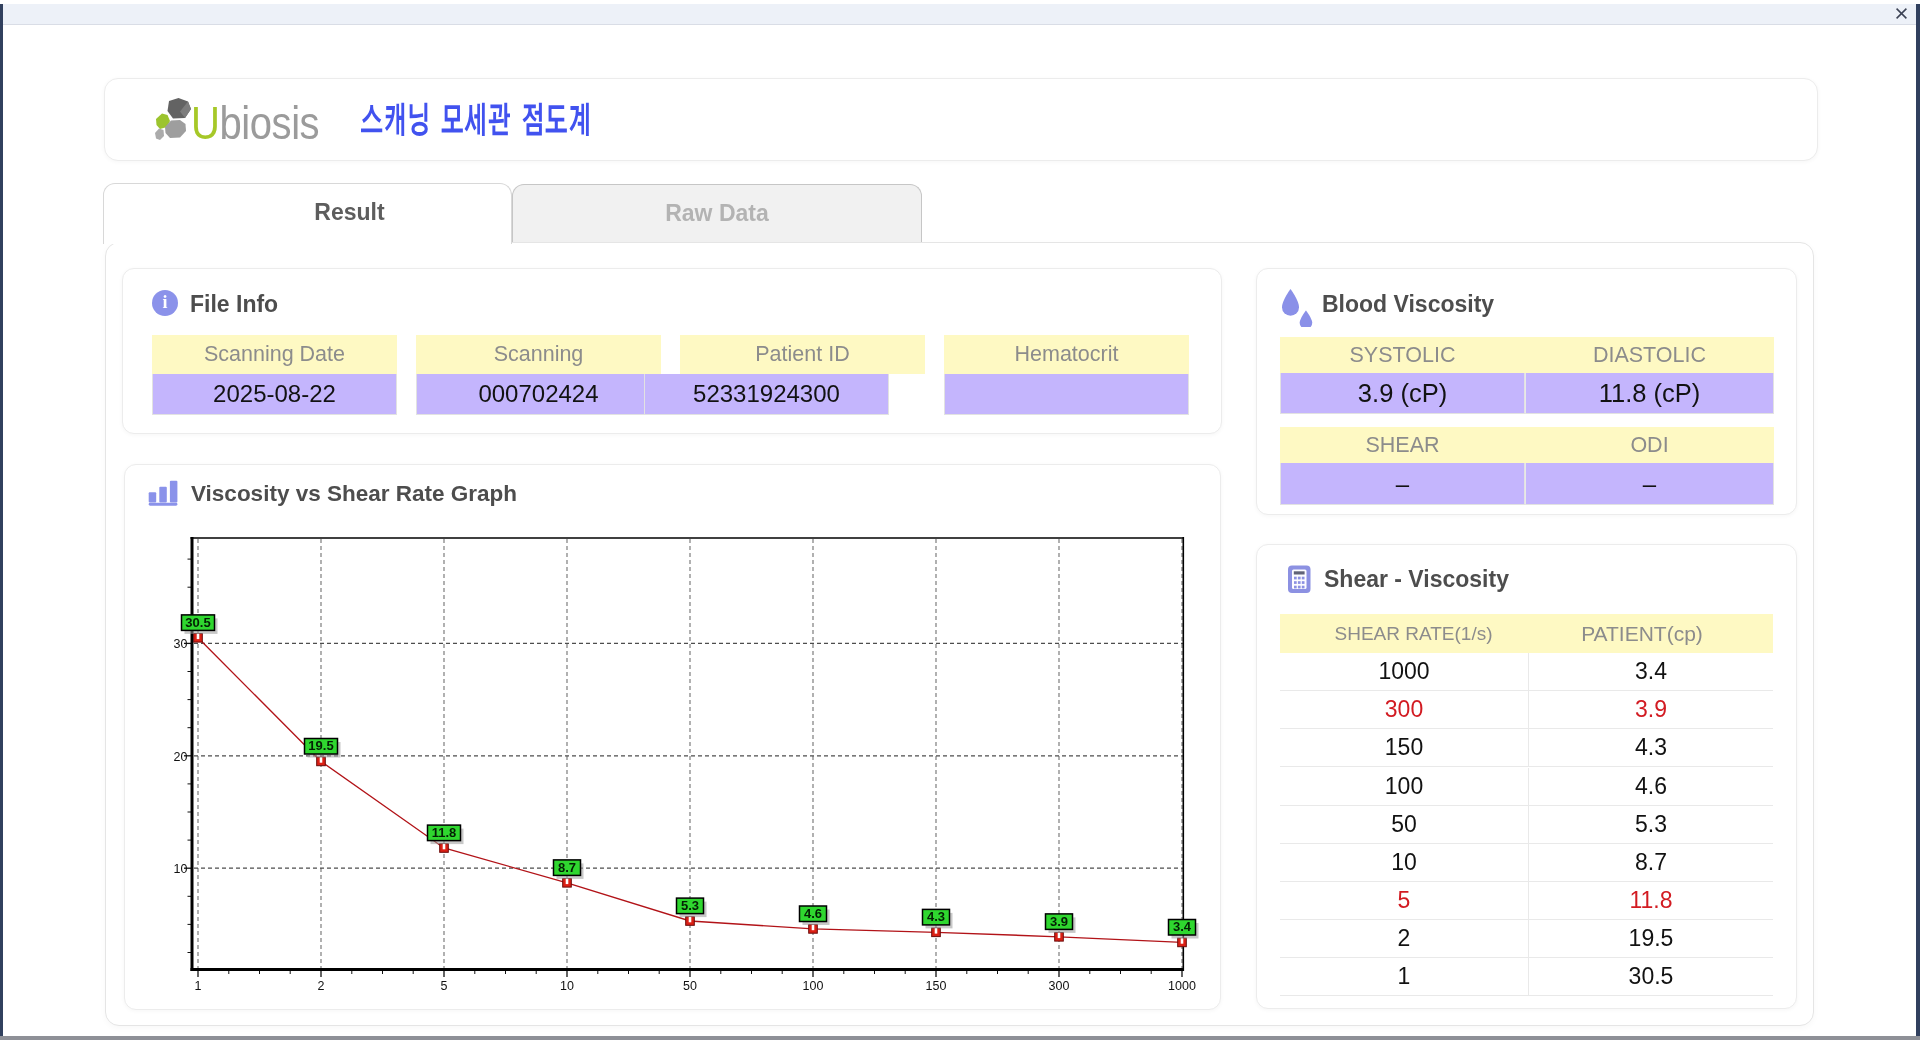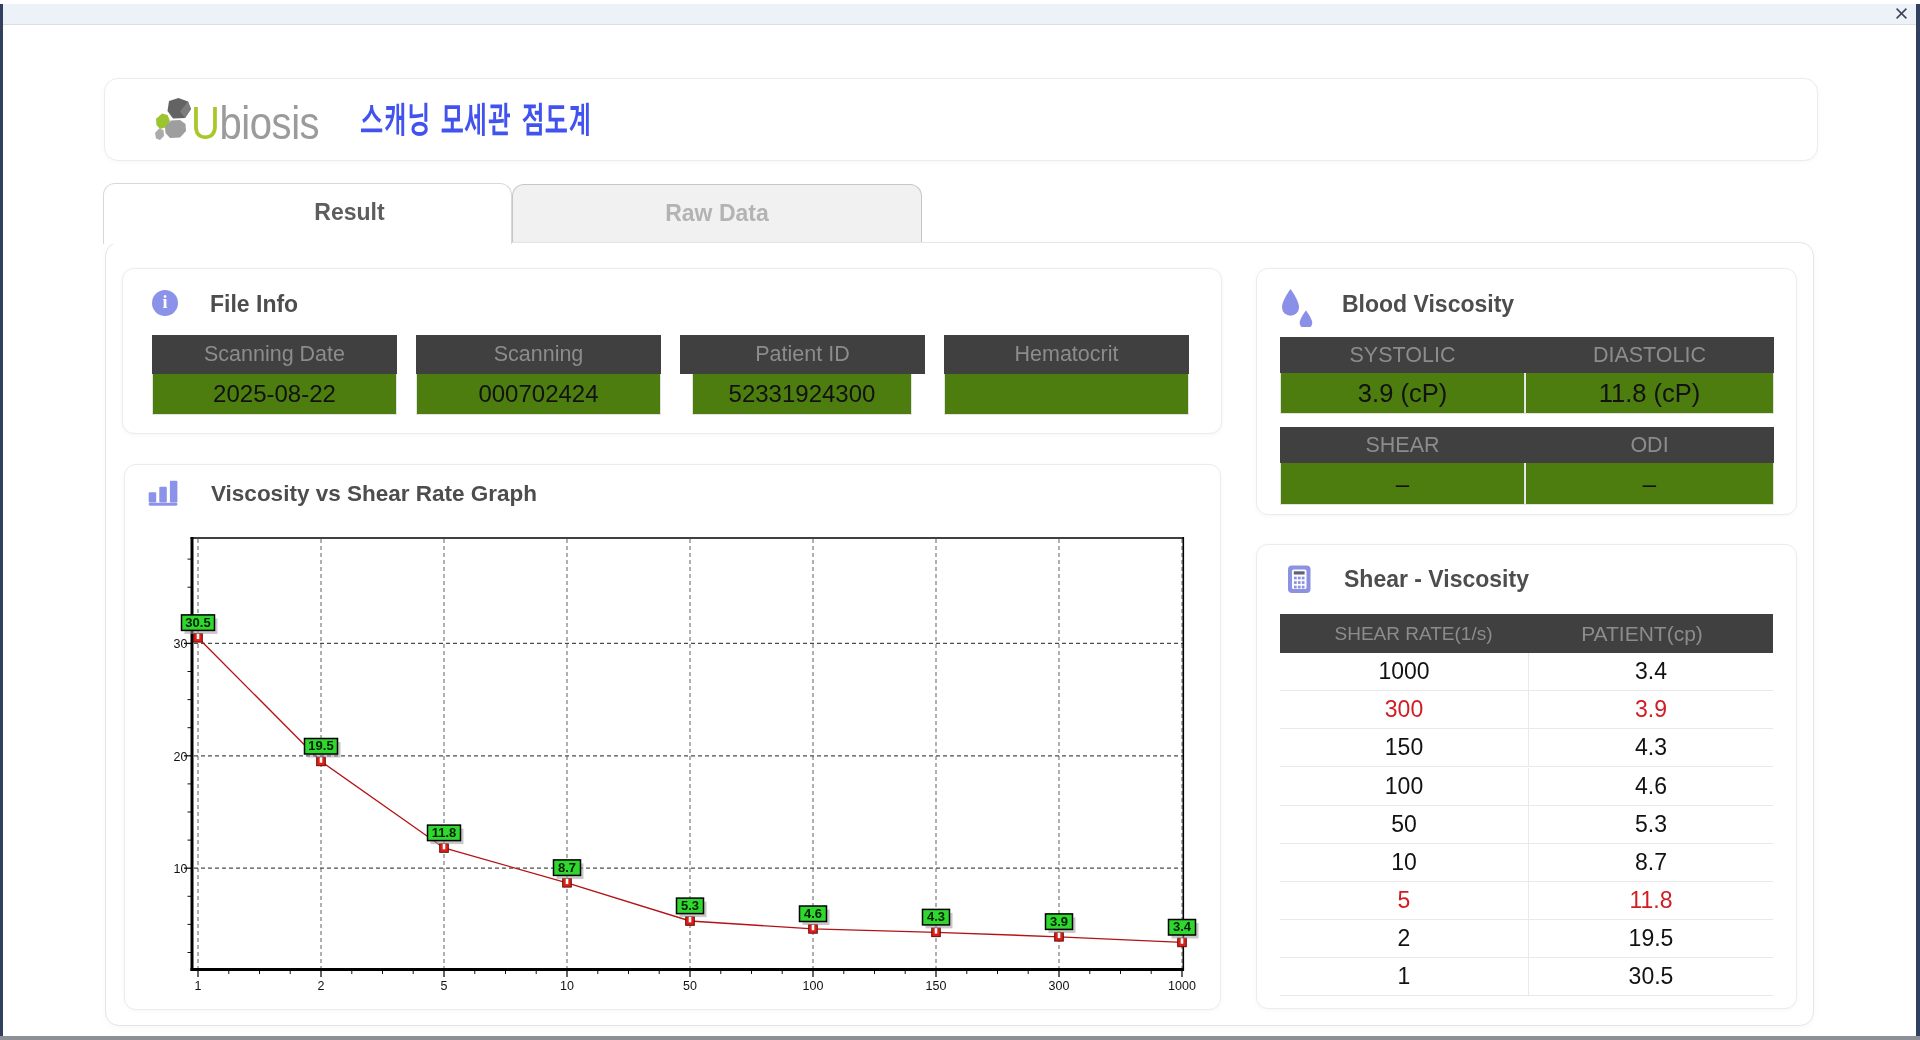--- a/index.html
+++ b/index.html
@@ -1,23 +1,23 @@
 <!DOCTYPE html>
 <html><head><meta charset="utf-8">
 <style>
 * { margin:0; padding:0; box-sizing:border-box; }
 html,body { width:1920px; height:1040px; background:#fff; overflow:hidden;
   font-family:"Liberation Sans", sans-serif; }
 .abs { position:absolute; }
 .card { position:absolute; background:#fff; border:1px solid #ececec; border-radius:12px;
   box-shadow:0 1px 4px rgba(0,0,0,0.04); }
-.ctitle { position:absolute; font-size:23px; font-weight:bold; color:#4d4d4d; white-space:nowrap;margin-left:20px; }
-.ghead { position:absolute; background:#404040; color:#8c8c8c; font-size:21.5px;
+.ctitle { position:absolute; font-size:23px; font-weight:bold; color:#4d4d4d; white-space:nowrap; }
+.ghead { position:absolute; background:#fef9c3; color:#8c8c8c; font-size:21.5px;
   display:flex; align-items:center; justify-content:center; white-space:nowrap;text-align:center; }
-.gval { position:absolute; background:#4d7c0f; border:1px solid #e2e2e2; border-top:none;
+.gval { position:absolute; background:#c4b5fd; border:1px solid #e2e2e2; border-top:none;
   color:#121212; font-size:24px; display:flex; align-items:center; justify-content:center; }
 .red { color:#d21b22 !important; }
 </style></head>
 <body>
 
 <div class="abs" style="left:3px;top:4px;width:1913px;height:21px;background:#edf1f8;border-bottom:1px solid #d9dde6"></div>
 <div class="abs" style="left:0;top:4px;width:3px;height:1032px;background:#31405e"></div>
 <div class="abs" style="left:1916px;top:4px;width:4px;height:1032px;background:#31405e"></div>
 <div class="abs" style="left:0;top:1036px;width:1920px;height:4px;background:#8e9097"></div>
 <svg class="abs" style="left:1896px;top:8px" width="11" height="11" viewBox="0 0 11 11">
@@ -56,21 +56,21 @@
 <div class="abs" style="left:103px;top:183px;width:493px;height:59px;display:flex;align-items:center;justify-content:center;font-size:23px;font-weight:bold;color:#5d5d5d">Result</div>
 
 <div class="card" style="left:122px;top:268px;width:1100px;height:166px"></div>
 <div class="abs" style="left:152px;top:290px;width:26px;height:26px;border-radius:50%;background:#8b92ea;color:#fff;font-family:'Liberation Serif',serif;font-weight:bold;font-size:18px;text-align:center;line-height:25px">i</div>
 <div class="ctitle" style="left:190px;top:291px">File Info</div>
 <div class="ghead" style="left:152px;top:335px;width:245px;height:39px">Scanning Date</div>
 <div class="gval" style="left:152px;top:374px;width:245px;height:41px">2025-08-22</div>
 <div class="ghead" style="left:416px;top:335px;width:245px;height:39px">Scanning</div>
 <div class="gval" style="left:416px;top:374px;width:245px;height:41px">000702424</div>
 <div class="ghead" style="left:680px;top:335px;width:245px;height:39px">Patient ID</div>
-<div class="gval" style="left:692px;top:374px;width:220px;height:41px">52331924300</div>
+<div class="gval" style="left:644px;top:374px;width:245px;height:41px">52331924300</div>
 <div class="ghead" style="left:944px;top:335px;width:245px;height:39px">Hematocrit</div>
 <div class="gval" style="left:944px;top:374px;width:245px;height:41px"></div>
 
 <div class="card" style="left:124px;top:464px;width:1097px;height:546px"></div>
 <svg class="abs" style="left:148px;top:479px" width="31" height="28" viewBox="0 0 31 28">
   <rect x="0.7" y="13.2" width="7.5" height="10.3" rx="1" fill="#8a92ea"></rect>
   <rect x="11.3" y="7.7" width="7.5" height="15.8" rx="1" fill="#8a92ea"></rect>
   <rect x="21.9" y="1.7" width="7.5" height="21.8" rx="1" fill="#8a92ea"></rect>
   <rect x="0.7" y="23.7" width="28.7" height="3" rx="1.4" fill="#8a92ea"></rect>
 </svg>

